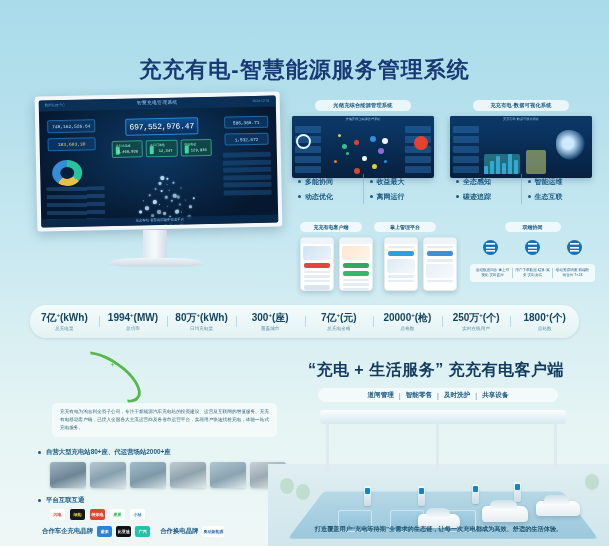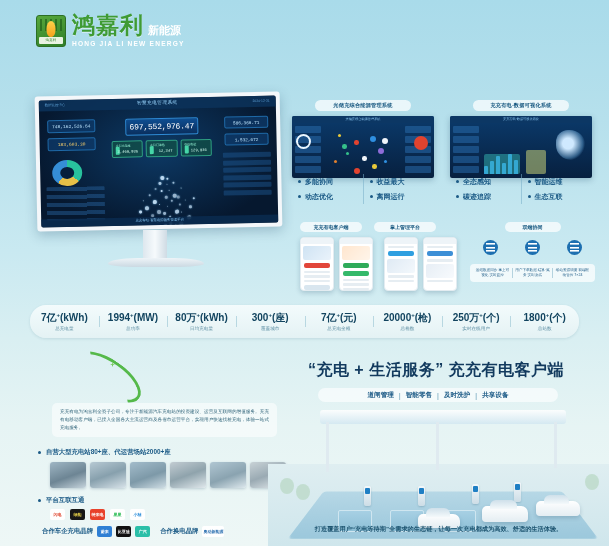--- a/index.html
+++ b/index.html
@@ -260,36 +260,21 @@
                    background:linear-gradient(180deg,rgba(255,255,255,.85),rgba(205,228,240,.7)); border-radius:3px; }
   .scene .post { position:absolute; width:3px; background:#dfeaf0; }
   .scene .tree { position:absolute; width:14px; height:16px; border-radius:50%; background:#bcd9c8; opacity:.8; }
   .scene-caption { position:absolute; left:268px; top:525px; width:341px; text-align:center;
                    font-size:6.2px; color:#1d5470; font-weight:bold; }
 </style>
 </head>
 <body>
 
 <div class="header">
-  <div class="logo-wrap">
-    <div class="logo-mark">
-      <div class="pillars"></div>
-      <div class="flame"></div>
-      <div class="base">
-        <span>鸿嘉利</span>
-      </div>
-    </div>
-    <div class="logo-text">
-      <div class="logo-cn-row">
-        <div class="logo-cn">鸿嘉利</div>
-        <div class="logo-cn-sub">新能源</div>
-      </div>
-      <div class="logo-en">HONG JIA LI NEW ENERGY</div>
-    </div>
-  </div>
+  <div class="hero-title">充充有电-智慧能源服务管理系统</div>
 </div>
 
 <div class="monitor">
   <div class="monitor-bezel">
     <div class="monitor-screen">
       <div class="scr-topbar">
         <div class="tl">数据监控中心</div>
         <div class="t">智慧充电管理系统</div>
         <div class="tr">2024-12-31</div>
       </div>

